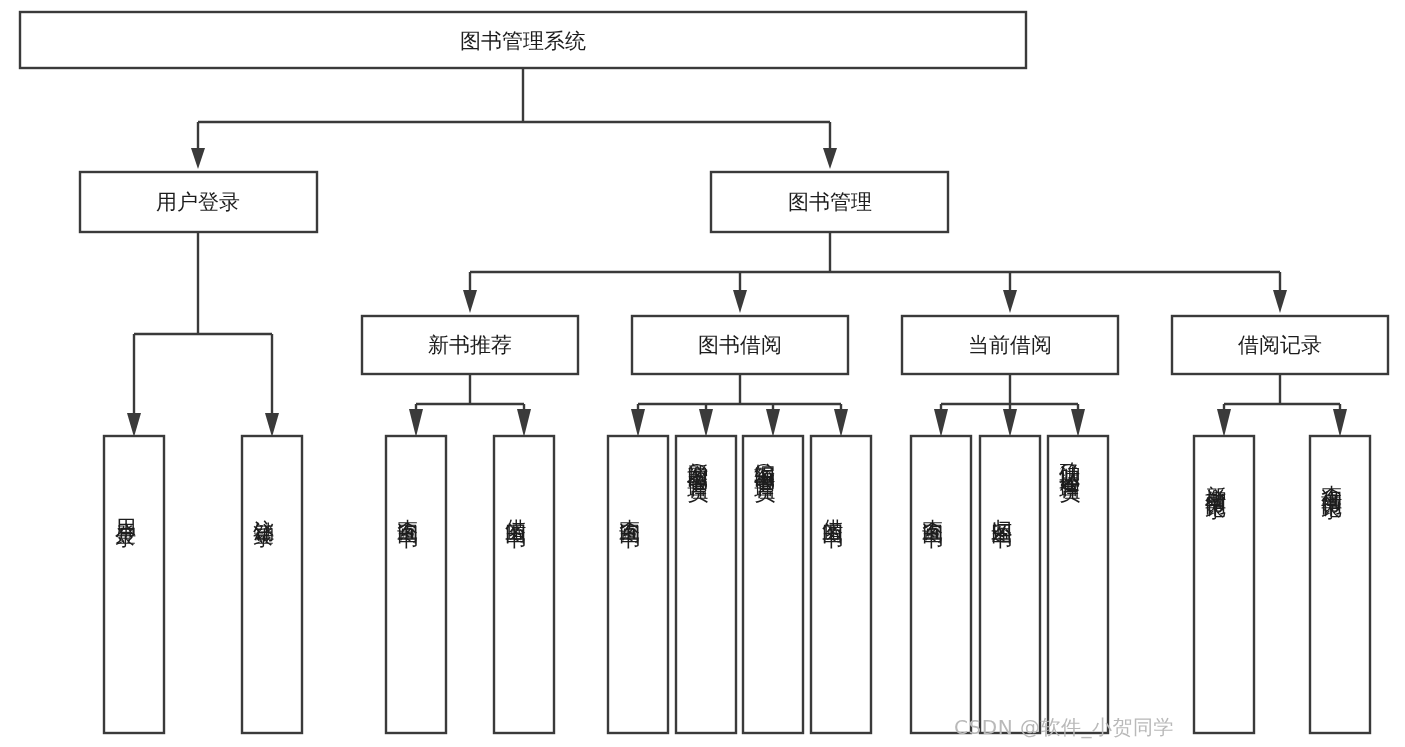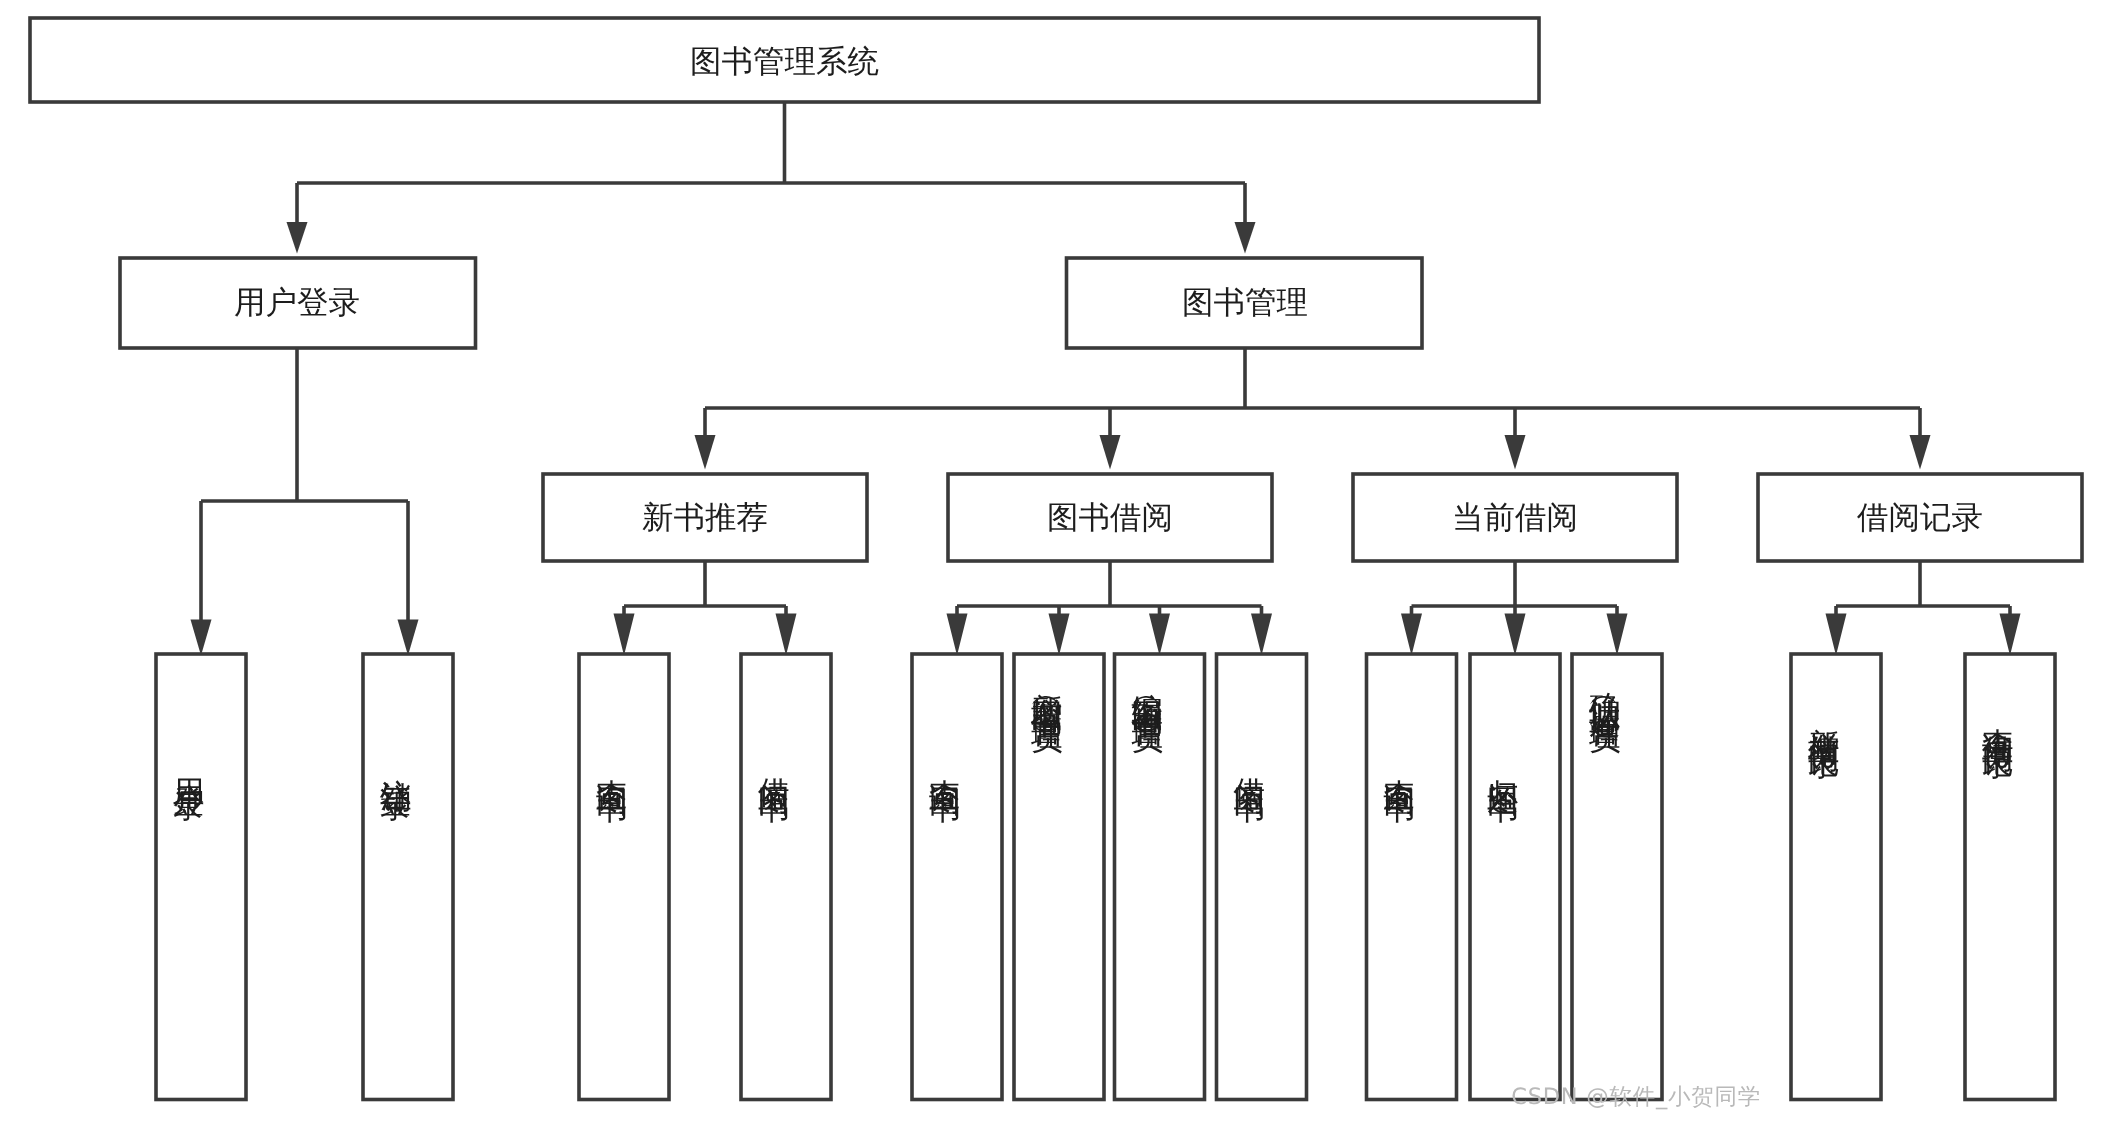--- a/index.html
+++ b/index.html
@@ -59,21 +59,21 @@
     letter-spacing: 3px;
     text-align: left;
     white-space: nowrap;
     pointer-events: none;
   }
   #watermark {
     position: absolute;
     right: 8px;
     bottom: 6px;
     font-family: "DejaVu Sans", "Liberation Sans", sans-serif;
-    font-size: 15px;
+    font-size: 20px;
     color: #b9b9b9;
     letter-spacing: 0.5px;
     white-space: nowrap;
   }
 </style>
 </head>
 <body>
 
 <div id="diagram-root">
 

